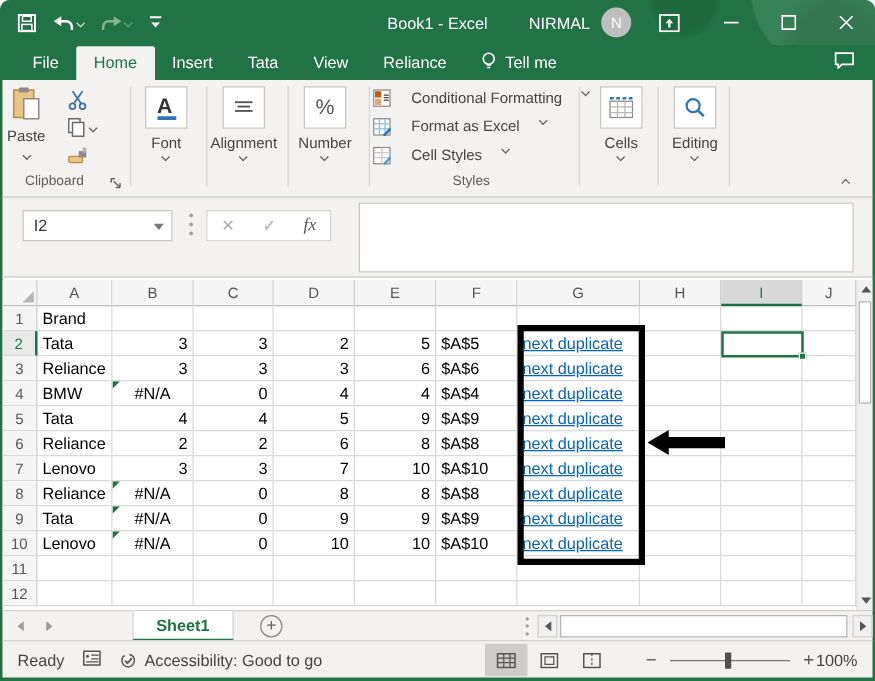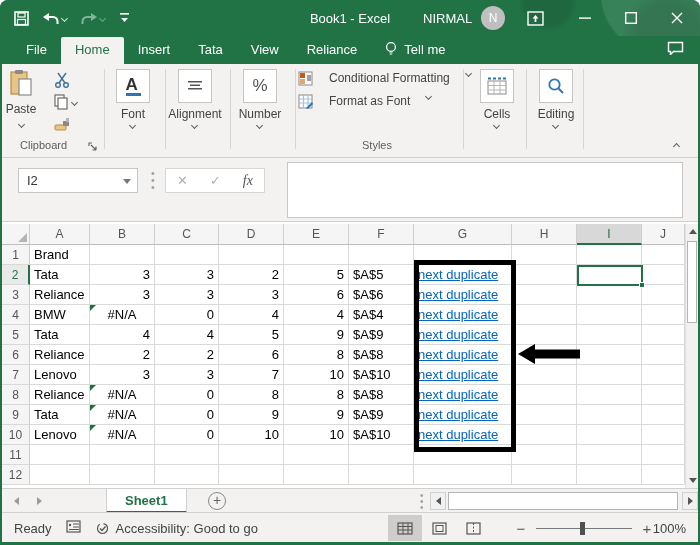--- a/index.html
+++ b/index.html
@@ -261,21 +261,30 @@
         </svg>
       <span>Conditional Formatting</span>
         <span class="chev"></span>
     </div>
     <div class="styles-row" style="top:30px">
       <svg width="15" height="15" viewBox="0 0 15 15">
           <rect x="1" y="1" width="13" height="13" fill="#fff" stroke="#8a8a8a"></rect>
           <path d="M1 5 h13 M1 9 h13 M5.5 1 v13 M10 1 v13" stroke="#9dc3e6" stroke-width="1.2"></path>
           <path d="M8 14 L14 8 L15 10 L10 15 Z" fill="#2e75b6"></path>
         </svg>
-      <span>Format as Font</span>
+      <span>Format as Excel</span>
+        <span class="chev"></span>
+    </div>
+    <div class="styles-row" style="top:53px">
+      <svg width="15" height="15" viewBox="0 0 15 15">
+          <rect x="1" y="1" width="13" height="13" fill="#fff" stroke="#8a8a8a"></rect>
+          <path d="M1 5 h13 M1 9 h13 M7.5 1 v13" stroke="#c9c9c9"></path>
+          <path d="M8 14 L14 8 L15 10 L10 15 Z" fill="#5b9bd5"></path>
+        </svg>
+      <span>Cell Styles</span>
         <span class="chev"></span>
     </div>
     <span class="grp-label" style="left:360px">Styles</span>
     <div class="rsep" style="left:461px"></div>
 
     <div class="iconbox" style="left:478px">
       <svg width="20" height="18" viewBox="0 0 20 18">
           <rect x="1" y="4" width="18" height="13" fill="#fff" stroke="#8a8a8a"></rect>
           <path d="M1 8.5 h18 M1 13 h18 M7 4 v13 M13 4 v13" stroke="#b5b5b5"></path>
           <path d="M1 1.5 h3 M6 1.5 h3 M11 1.5 h3 M16 1.5 h3" stroke="#2e75b6" stroke-width="2"></path>

